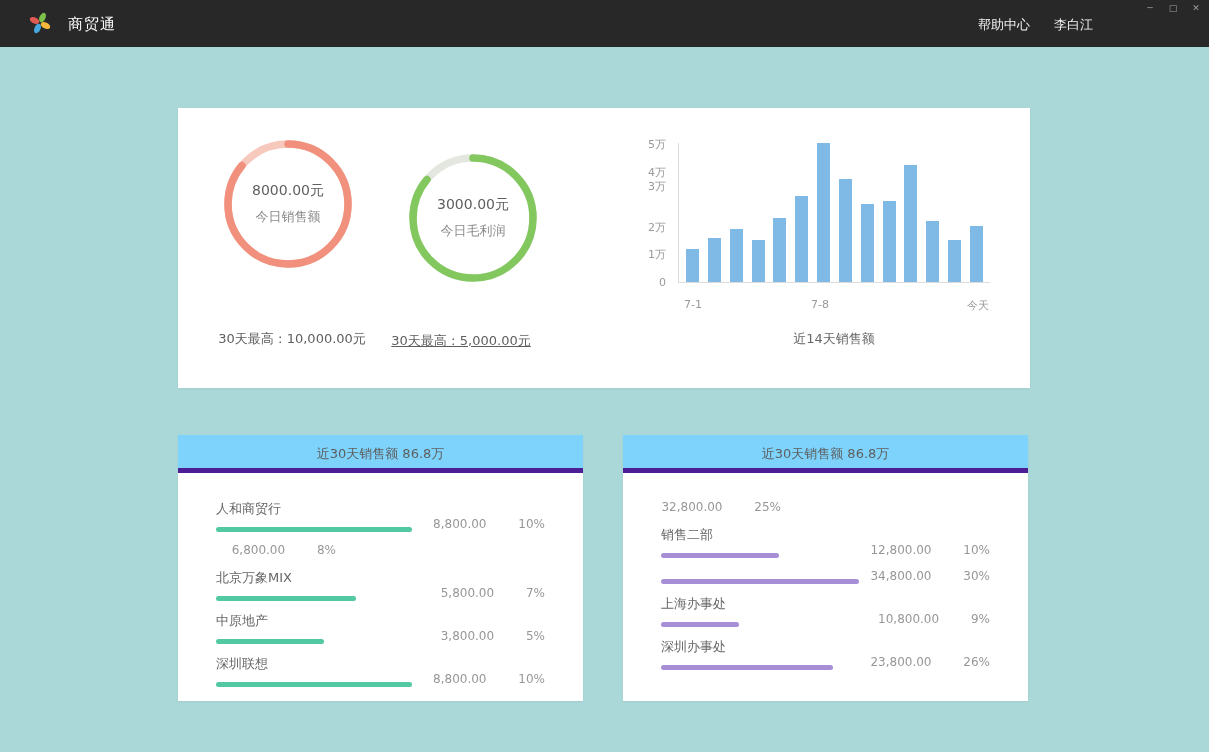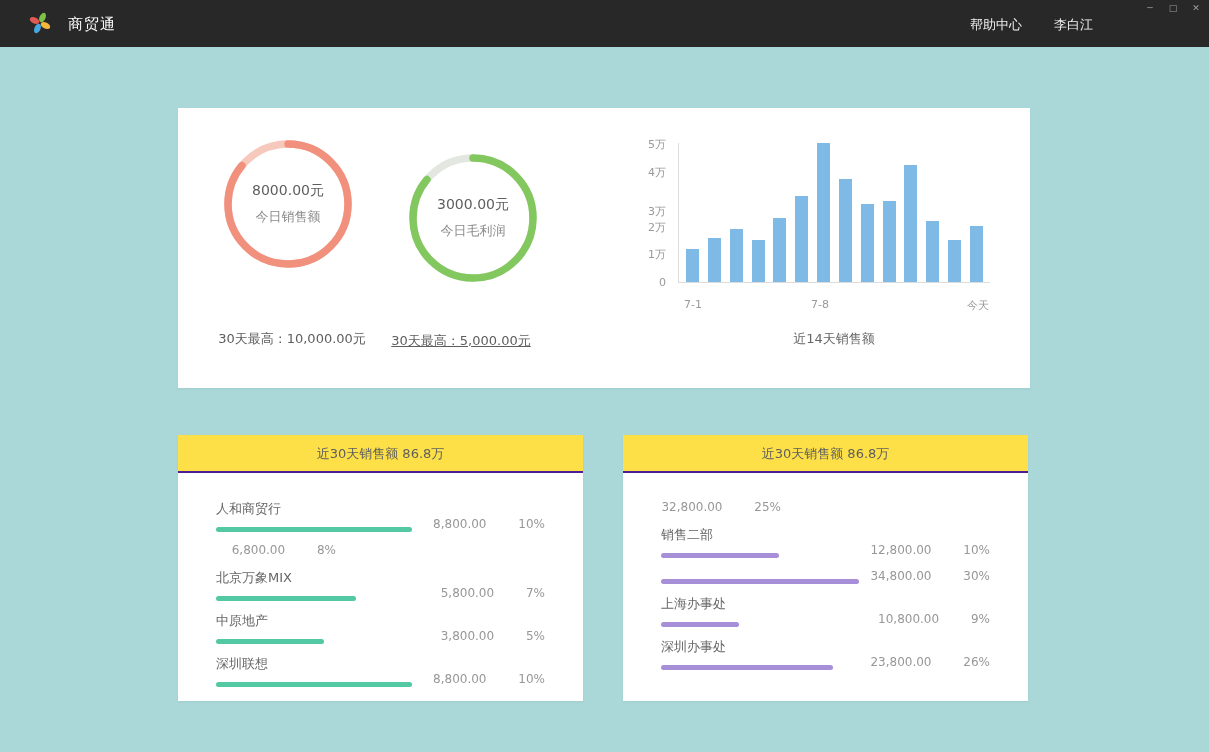--- a/index.html
+++ b/index.html
@@ -6,21 +6,21 @@
   html,body { width:1209px; height:752px; }
   body { font-family:"DejaVu Sans","Liberation Sans",sans-serif; background:#aad8d8; overflow:hidden; }
   .stage { position:relative; width:1209px; height:752px; background:#aad8d8; }
 
   
   .titlebar { position:absolute; top:0; left:0; width:100%; height:47px; background:#282828; }
   .titlebar-logo { position:absolute; left:29px; top:12px; width:22px; height:22px; }
   .titlebar-title { position:absolute; left:68px; top:15px; color:#fbfbfb; font-size:15px; letter-spacing:1px; }
   .win-controls { position:absolute; top:2px; right:7px; display:flex; gap:11px; color:#9d9d9d; font-size:9px; line-height:12px; }
   .win-btn { width:12px; text-align:center; cursor:pointer; }
-  .topbar-right { position:absolute; right:116px; top:16px; display:flex; gap:32px; color:#f0f0f0; font-size:13px; }
+  .topbar-right { position:absolute; right:116px; top:16px; display:flex; gap:24px; color:#f0f0f0; font-size:13px; }
   .topbar-link { cursor:pointer; }
 
   
   .card { position:absolute; background:#ffffff; box-shadow:0 1px 2px rgba(0,0,0,0.06); }
   .card-main { left:178px; top:108px; width:852px; height:280px; }
 
   
   .donut { position:absolute; width:136px; height:136px; }
   .donut-sales { left:42px; top:28px; }
   .donut-profit { left:227px; top:42px; }
@@ -38,22 +38,22 @@
     display:flex; align-items:flex-end; justify-content:space-between; padding:0 7px; }
   .chart-bar { width:13px; background:#7fb9e6; }
   .y-label { position:absolute; width:35px; text-align:right; left:453px; font-size:11px; color:#9a9a9a; line-height:13px; }
   .x-label { position:absolute; width:40px; text-align:center; top:190px; font-size:11px; color:#9a9a9a; }
   .chart-caption { position:absolute; left:500px; top:222px; width:312px; text-align:center; font-size:13px; color:#666666; }
 
   
   .card-rank { top:435px; width:405px; height:266px; }
   .card-rank-left { left:178px; }
   .card-rank-right { left:623px; }
-  .rank-header { height:38px; line-height:38px; text-align:center; background:#fde047;
-    border-bottom:2px solid #4c1d95; font-size:13px; color:#5e5e5e; }
+  .rank-header { height:38px; line-height:38px; text-align:center; background:#7dd3fc;
+    border-bottom:5px solid #4c1d95; font-size:13px; color:#5e5e5e; }
   .rank-body { padding:27px 38px 0 38px; }
   .rank-row { display:flex; align-items:flex-end; margin-bottom:11px; }
   .rank-left { flex:1; }
   .rank-name { font-size:13px; color:#666666; }
   .rank-bar { width:200px; height:5px; margin-top:9px; }
   .rank-bar-fill { height:5px; border-radius:3px; }
   .fill-green { background:#52c9a2; }
   .fill-purple { background:#a78fd8; }
   .rank-right { width:120px; text-align:right; font-size:12px; color:#979797; padding-bottom:1px; }
   .rank-pct { margin-left:28px; }
@@ -107,21 +107,21 @@
       </svg>
       <div class="donut-inner">
         <div class="donut-value">3000.00元</div>
         <div class="donut-label">今日毛利润</div>
       </div>
     </div>
     <div class="donut-footer footer-profit">30天最高：5,000.00元</div>
 
     <span class="y-label" style="top:30px">5万</span>
     <span class="y-label" style="top:58px">4万</span>
-    <span class="y-label" style="top:97px">3万</span>
+    <span class="y-label" style="top:72px">3万</span>
     <span class="y-label" style="top:113px">2万</span>
     <span class="y-label" style="top:140px">1万</span>
     <span class="y-label" style="top:168px">0</span>
 
     <div class="chart-plot">
         <div class="chart-bar" style="height: 24%; background: rgb(127, 185, 230);"></div>
         <div class="chart-bar" style="height: 32%; background: rgb(127, 185, 230);"></div>
         <div class="chart-bar" style="height: 38%; background: rgb(127, 185, 230);"></div>
         <div class="chart-bar" style="height: 30%; background: rgb(127, 185, 230);"></div>
         <div class="chart-bar" style="height: 46%; background: rgb(127, 185, 230);"></div>

